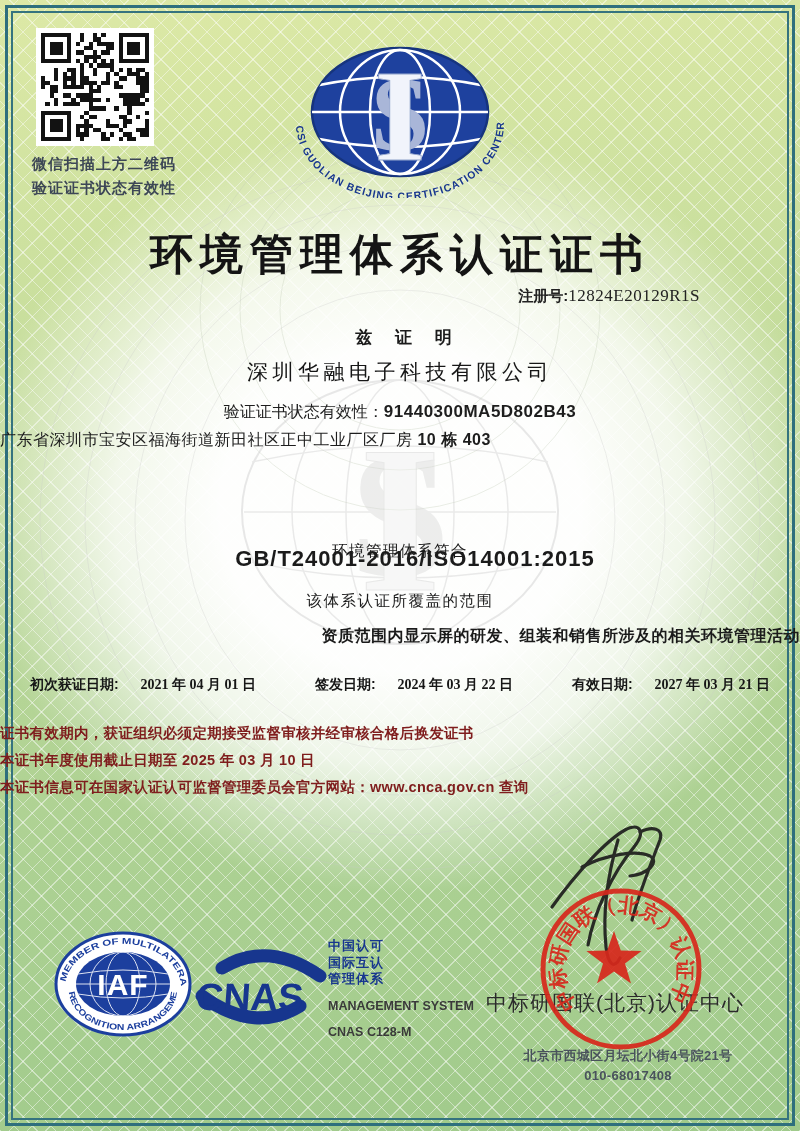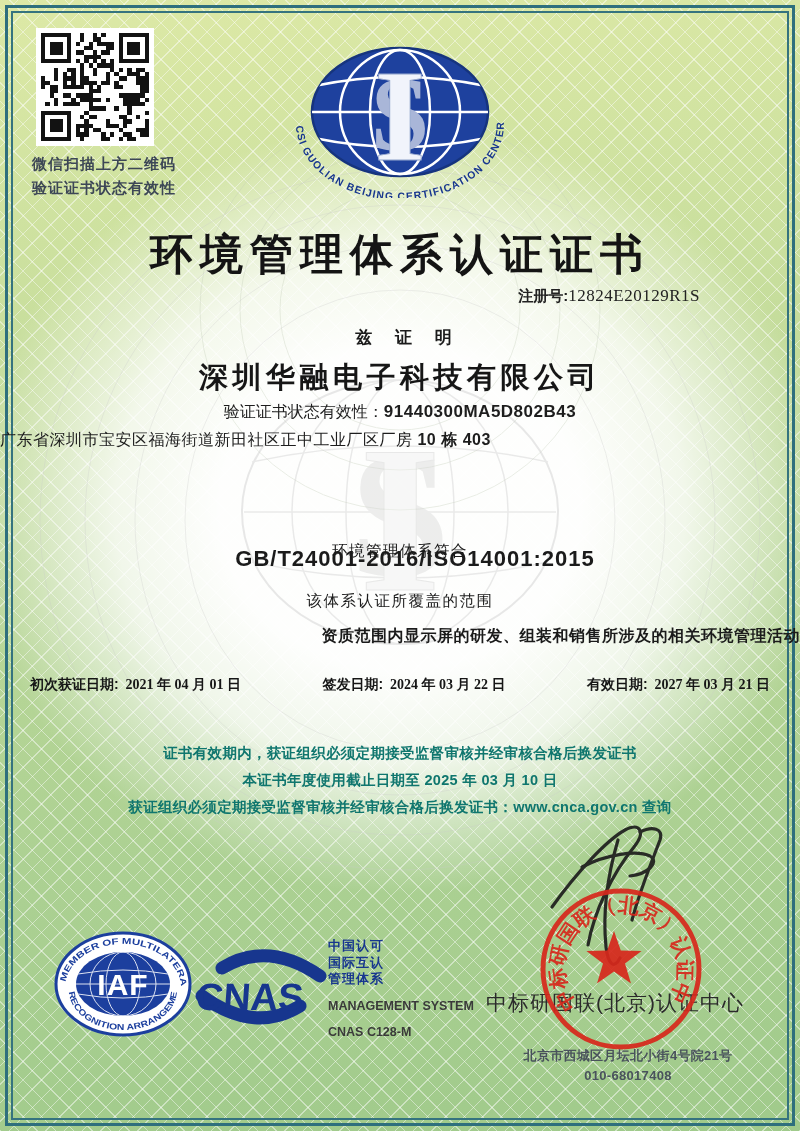--- a/index.html
+++ b/index.html
@@ -33,37 +33,37 @@
   .qr-cap1{top:155px;} .qr-cap2{top:179px;}
   
   .issuer-logo{left:280px;top:40px;}
   
   .title{left:0;top:226px;width:100%;text-align:center;
     font-size:43px;font-weight:600;letter-spacing:7px;color:#141414;}
   .reg-row{top:286px;right:100px;font-size:15px;font-weight:600;color:#222;}
   .reg-number{font-family:"Liberation Serif","DejaVu Serif",serif;font-size:17px;font-weight:400;letter-spacing:.5px;}
   
   .certify-heading{left:0;top:326px;width:100%;text-align:center;font-size:17px;font-weight:600;letter-spacing:9px;padding-left:8px;}
-  .company{left:0;top:358px;width:100%;text-align:center;font-size:29px;font-weight:700;letter-spacing:4.5px;color:#161616;}
+  .company{left:0;top:358px;width:100%;text-align:center;font-size:21px;font-weight:400;letter-spacing:4.5px;color:#161616;}
   .credit-row{left:0;top:402px;width:100%;text-align:center;font-size:16px;color:#1d1d1d;}
   .credit-code{font-weight:700;font-size:17px;letter-spacing:.5px;}
   .address-row{left:0;top:430px;width:100%;font-size:16px;color:#1d1d1d;letter-spacing:.5px;}
   .address-unit{font-weight:700;}
   
   .conform{left:0;top:509px;width:100%;text-align:center;font-size:15.5px;font-weight:500;letter-spacing:1.5px;margin-top:32px;}
   .std-code{left:15px;top:546px;width:100%;text-align:center;font-size:22px;font-weight:700;letter-spacing:1px;}
   .scope-heading{left:0;top:591px;width:100%;text-align:center;font-size:15.5px;font-weight:500;letter-spacing:1.5px;}
   .scope{left:0;top:626px;width:100%;text-align:right;font-size:16px;font-weight:700;letter-spacing:.5px;}
   
   .dates-row{left:30px;top:676px;width:740px;display:flex;justify-content:space-between;
     font-size:14px;font-weight:600;color:#161616;}
-  .dates-row .val{font-family:"Liberation Serif","DejaVu Serif",serif;font-weight:700;margin-left:3px;}
-  
-  .notes{left:0;top:740px;width:100%;text-align:center;font-size:14.5px;font-weight:600;
-    color:#0f766e;line-height:27px;letter-spacing:.3px;}
+  .dates-row .val{font-family:"Liberation Serif","DejaVu Serif",serif;font-weight:700;margin-left:18px;}
+  
+  .notes{left:0;top:720px;width:100%;font-size:14.5px;font-weight:600;
+    color:#7f1d1d;line-height:27px;letter-spacing:.3px;}
   
   .iaf-logo{left:52px;top:930px;}
   .cnas-logo{left:194px;top:938px;}
   .cnas-text{left:328px;top:938px;line-height:16.5px;}
   .cnas-text .cn{color:#17368e;font-size:13px;font-weight:700;letter-spacing:1px;display:block;}
   .cnas-text .en{color:#3a3a3a;font-size:12.5px;font-weight:700;display:block;margin-top:10px;}
   .issuer-name{left:452px;top:989px;width:326px;text-align:center;
     font-size:21px;font-weight:500;letter-spacing:1px;color:#2b2b2b;}
   .seal{left:522px;top:812px;}
   .issuer-addr{left:498px;top:1046px;width:260px;text-align:center;
@@ -459,21 +459,21 @@
     </div>
     <div>
       <span>有效日期:</span>
       <span class="val">2027 年 03 月 21 日</span>
     </div>
   </div>
 
   <div class="abs notes">
     <div>证书有效期内，获证组织必须定期接受监督审核并经审核合格后换发证书</div>
     <div>本证书年度使用截止日期至 2025 年 03 月 10 日</div>
-    <div>获证组织必须定期接受监督审核并经审核合格后换发证书：www.cnca.gov.cn 查询</div>
+    <div>本证书信息可在国家认证认可监督管理委员会官方网站：www.cnca.gov.cn 查询</div>
   </div>
 
   <svg class="abs iaf-logo" width="142" height="108" viewBox="0 0 142 108">
     <defs>
       <path id="iaf-top-path" d="M 13,58 A 58,44 0 0 1 129,58"></path>
       <path id="iaf-bottom-path" d="M 17,60 A 54,40 0 0 0 125,60"></path>
       <clipPath id="iaf-clip">
           <ellipse cx="71" cy="54" rx="47" ry="32"></ellipse>
         </clipPath>
     </defs>

